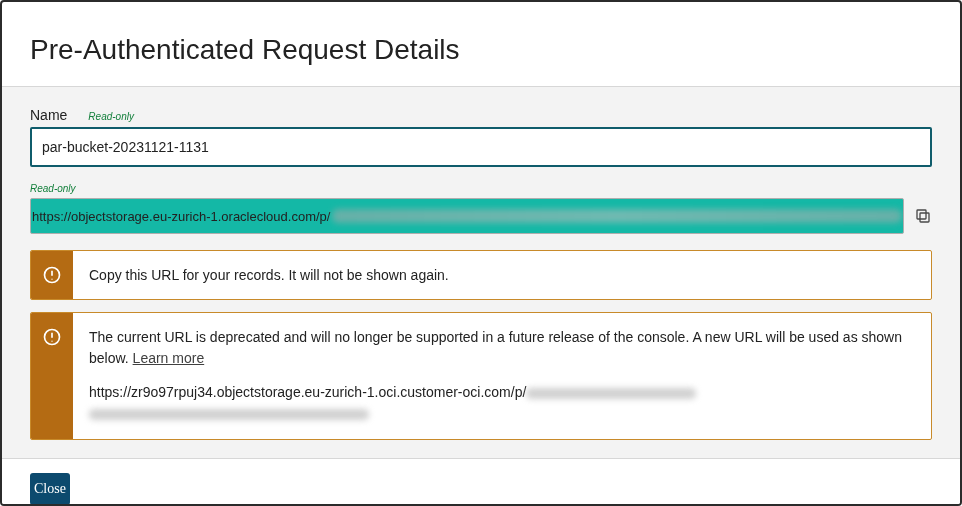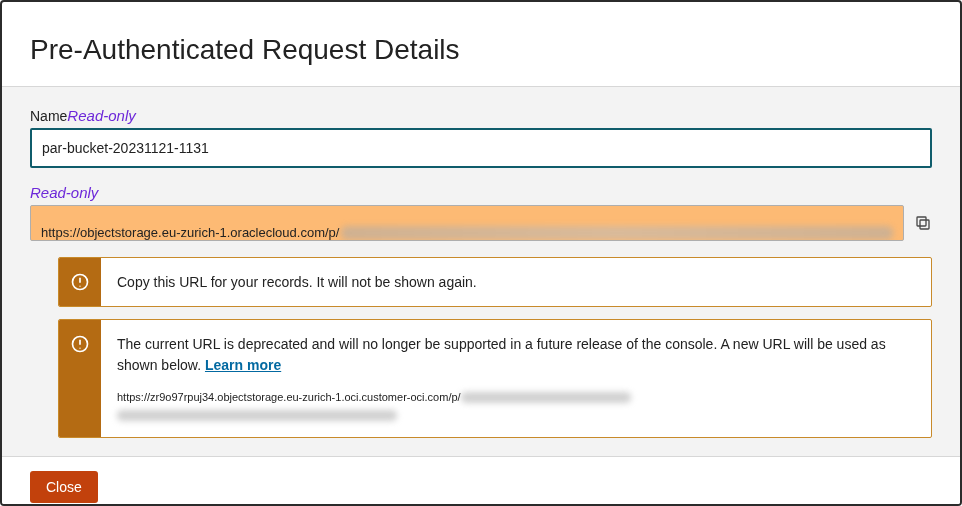--- a/index.html
+++ b/index.html
@@ -29,31 +29,31 @@
     margin: 0;
   }
   .dialog-body {
     background: #f3f3f3;
     padding: 20px 28px 18px 28px;
     border-bottom: 1px solid #d7d7d7;
   }
   .field-label-row {
     display: flex;
     align-items: baseline;
-    gap: 0;
+    gap: 21px;
     margin-bottom: 4px;
   }
   .field-label {
     font-size: 14px;
     color: #222;
   }
   .field-readonly {
-    font-size: 15px;
+    font-size: 10px;
     font-style: italic;
-    color: #6d28d9;
+    color: #15803d;
   }
   .text-input {
     width: 100%;
     height: 36px;
     padding: 18px 10px;
     font-size: 14px;
     color: #222;
     background: #fff;
     border-radius: 2px;
   }
@@ -63,26 +63,26 @@
   .url-row {
     display: flex;
     align-items: center;
     gap: 10px;
     width: 100%;
   }
   .url-input-wrap {
     position: relative;
     flex: 1;
     height: 36px;
-    background: #fdba74;
+    background: #14b8a6;
     border: 1px solid #aeaeae;
     border-radius: 2px;
     display: flex;
-    align-items: flex-end;
-    padding: 0 10px;
+    align-items: center;
+    padding: 0 1px;
     overflow: hidden;
   }
   .url-visible {
     font-size: 13px;
     color: #222;
     white-space: nowrap;
   }
   .url-blur {
     flex: 1;
     min-width: 0;
@@ -101,21 +101,20 @@
     color: #4a4a4a;
   }
   .gap-16 { margin-top: 16px; }
   .gap-12 { margin-top: 12px; }
   .alert {
     display: flex;
     border: 1px solid #c88a2a;
     background: #fff;
     border-radius: 2px;
     overflow: hidden;
-    margin-left: 28px;
   }
   .alert-side {
     width: 42px;
     flex: 0 0 42px;
     background: #b46b13;
     display: flex;
     align-items: flex-start;
     justify-content: center;
     padding-top: 14px;
   }
@@ -125,53 +124,53 @@
     color: #fff;
   }
   .alert-body {
     flex: 1;
     padding: 14px 16px;
     font-size: 14px;
     color: #222;
     line-height: 1.45;
   }
   .alert-body a {
-    color: #0369a1;
+    color: #404040;
     text-decoration: underline;
     cursor: pointer;
-    font-weight: bold;
   }
   .deprecated-url-row {
     margin-top: 14px;
-    font-size: 11px;
+    font-size: 14px;
     color: #222;
     line-height: 1.55;
     word-break: break-all;
   }
   .blur-inline {
     display: inline-block;
     vertical-align: middle;
     height: 11px;
     background: #aaa;
     filter: blur(3px);
     opacity: 0.55;
     border-radius: 5px;
   }
   .dialog-footer {
     padding: 14px 28px;
     background: #fff;
   }
   .close-btn {
-    background: #c2410c;
+    background: #0c4a6e;
     color: #fff;
     border: none;
-    padding: 8px 16px;
+    padding: 8px 4px;
     font-size: 14px;
     border-radius: 3px;
     cursor: pointer;
+    font-family: Liberation Serif, serif;
   }
 </style>
 </head>
 <body>
 
 <div class="dialog-header">
   <h1 class="dialog-title">Pre-Authenticated Request Details</h1>
 </div>
 <hr class="dialog-hr">
 

